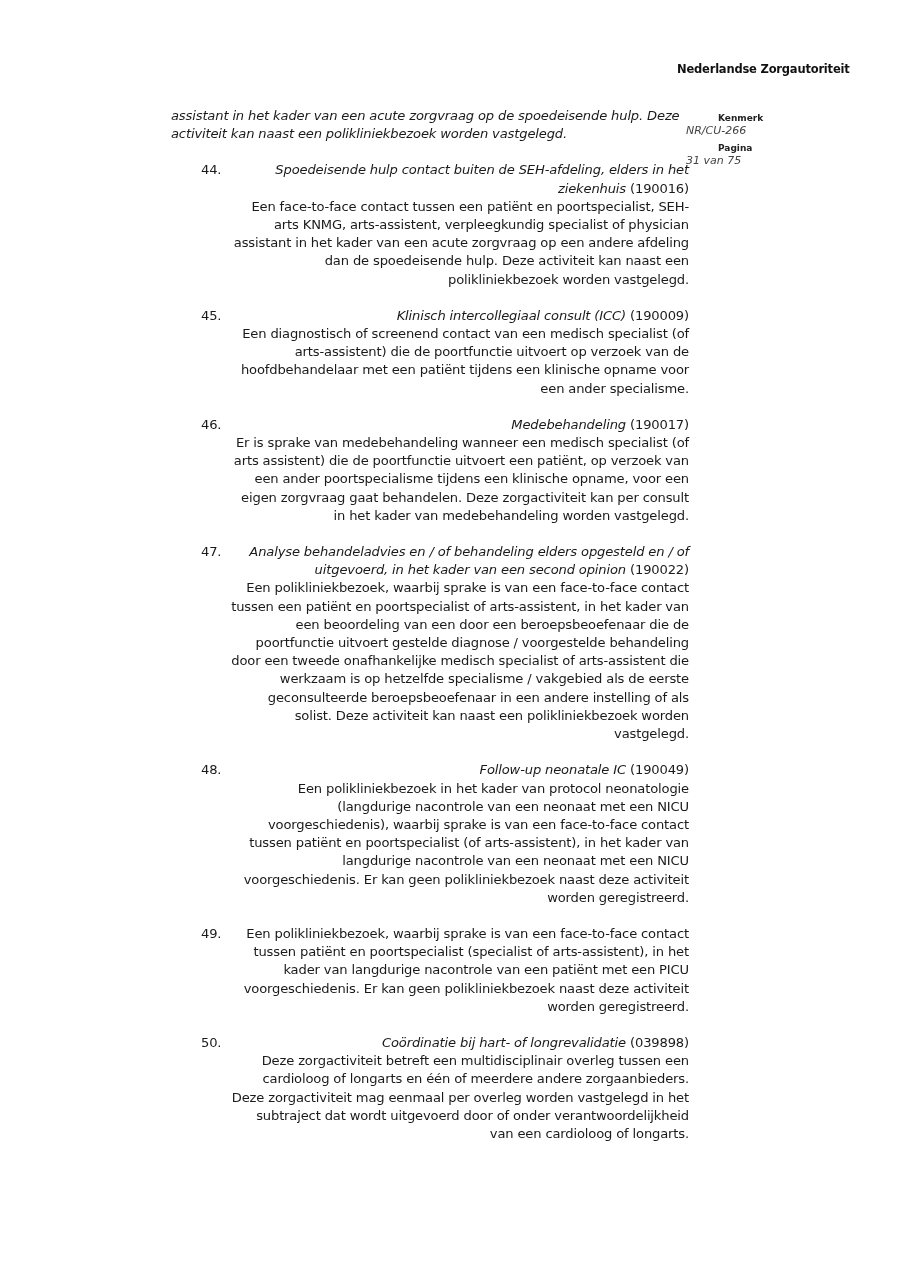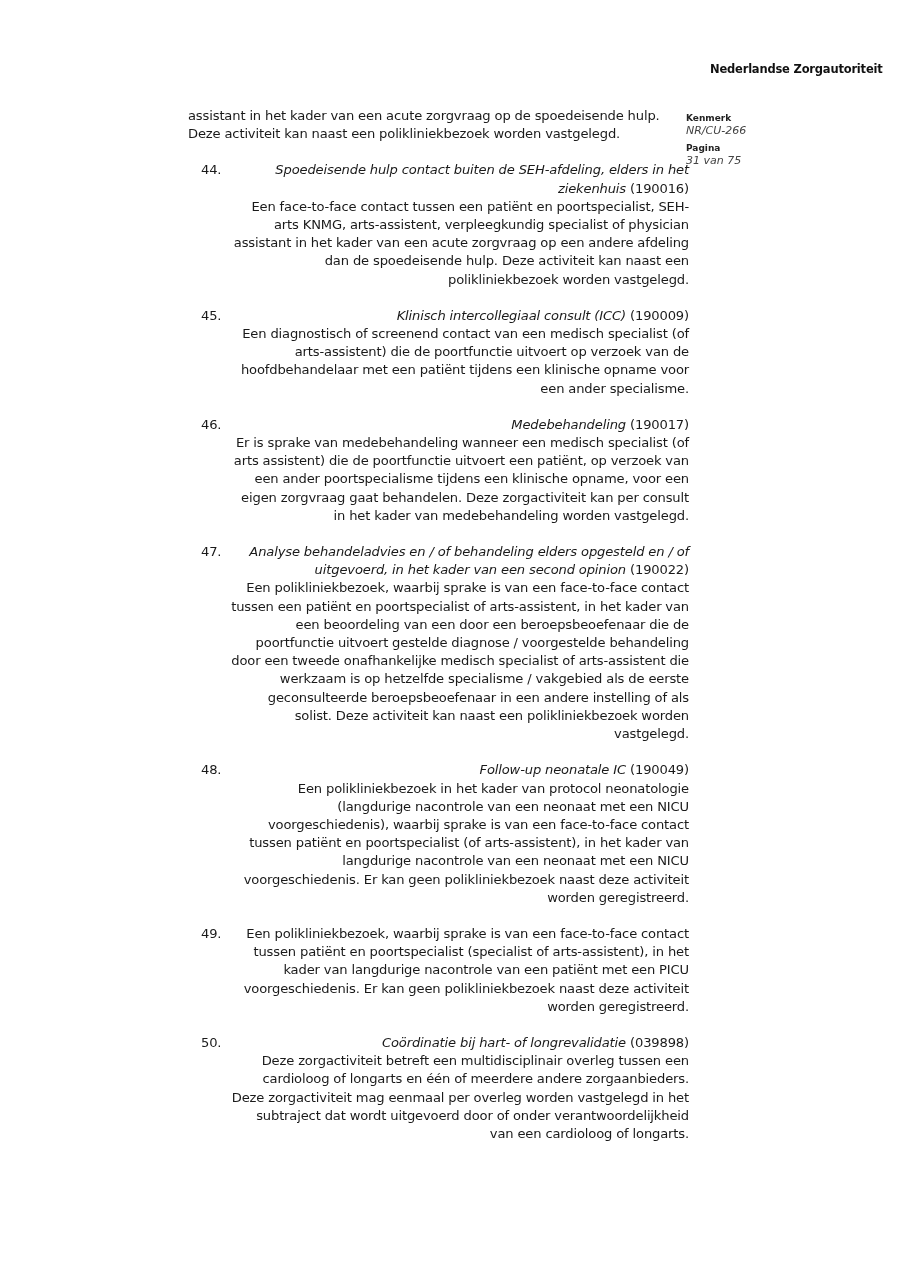--- a/index.html
+++ b/index.html
@@ -1,31 +1,31 @@
 <!DOCTYPE html>
 <html><head>
   <meta charset="utf-8">
   <style>
     html, body { margin: 0; padding: 0; background: #ffffff; }
     body {
       width: 900px; height: 1273px; position: relative; overflow: hidden;
       font-family: "DejaVu Sans", sans-serif; color: #1a1a1a;
     }
     .org-name {
-      position: absolute; left: 710px; top: 62px;
+      position: absolute; left: 677px; top: 62px;
       font-size: 11.5px; font-weight: bold; letter-spacing: -0.2px; color: #111;
     }
     .meta { position: absolute; left: 686px; top: 113px; font-size: 11px; color: #333; }
-    .meta .lbl { font-weight: bold; font-size: 9px; color: #222; display: block; }
+    .meta .lbl { font-weight: bold; font-size: 9px; color: #222; display: block; margin-left: 32px; }
     .meta .val { display: block; font-size: 11px; line-height: 15px; color: #444; margin-bottom: 5px; font-style: italic; }
     .content {
       position: absolute; left: 159px; top: 107px; width: 530px;
       font-size: 13.1px; line-height: 18.2px; letter-spacing: -0.15px;
     }
-    .para { margin: 0 0 0 29px; }
+    .para { margin: 0 0 0 12px; font-style: italic; }
     .item { display: flex; margin-top: 18px; margin-left: 42px; }
     .item .num { width: 29px; flex: 0 0 29px; }
     .item .body { flex: 1; text-align: right; }
     .item .title em { font-style: italic; }
     .item p { margin: 0; }
   </style>
 </head>
 <body>
 
 <div class="org-name">Nederlandse Zorgautoriteit</div>

